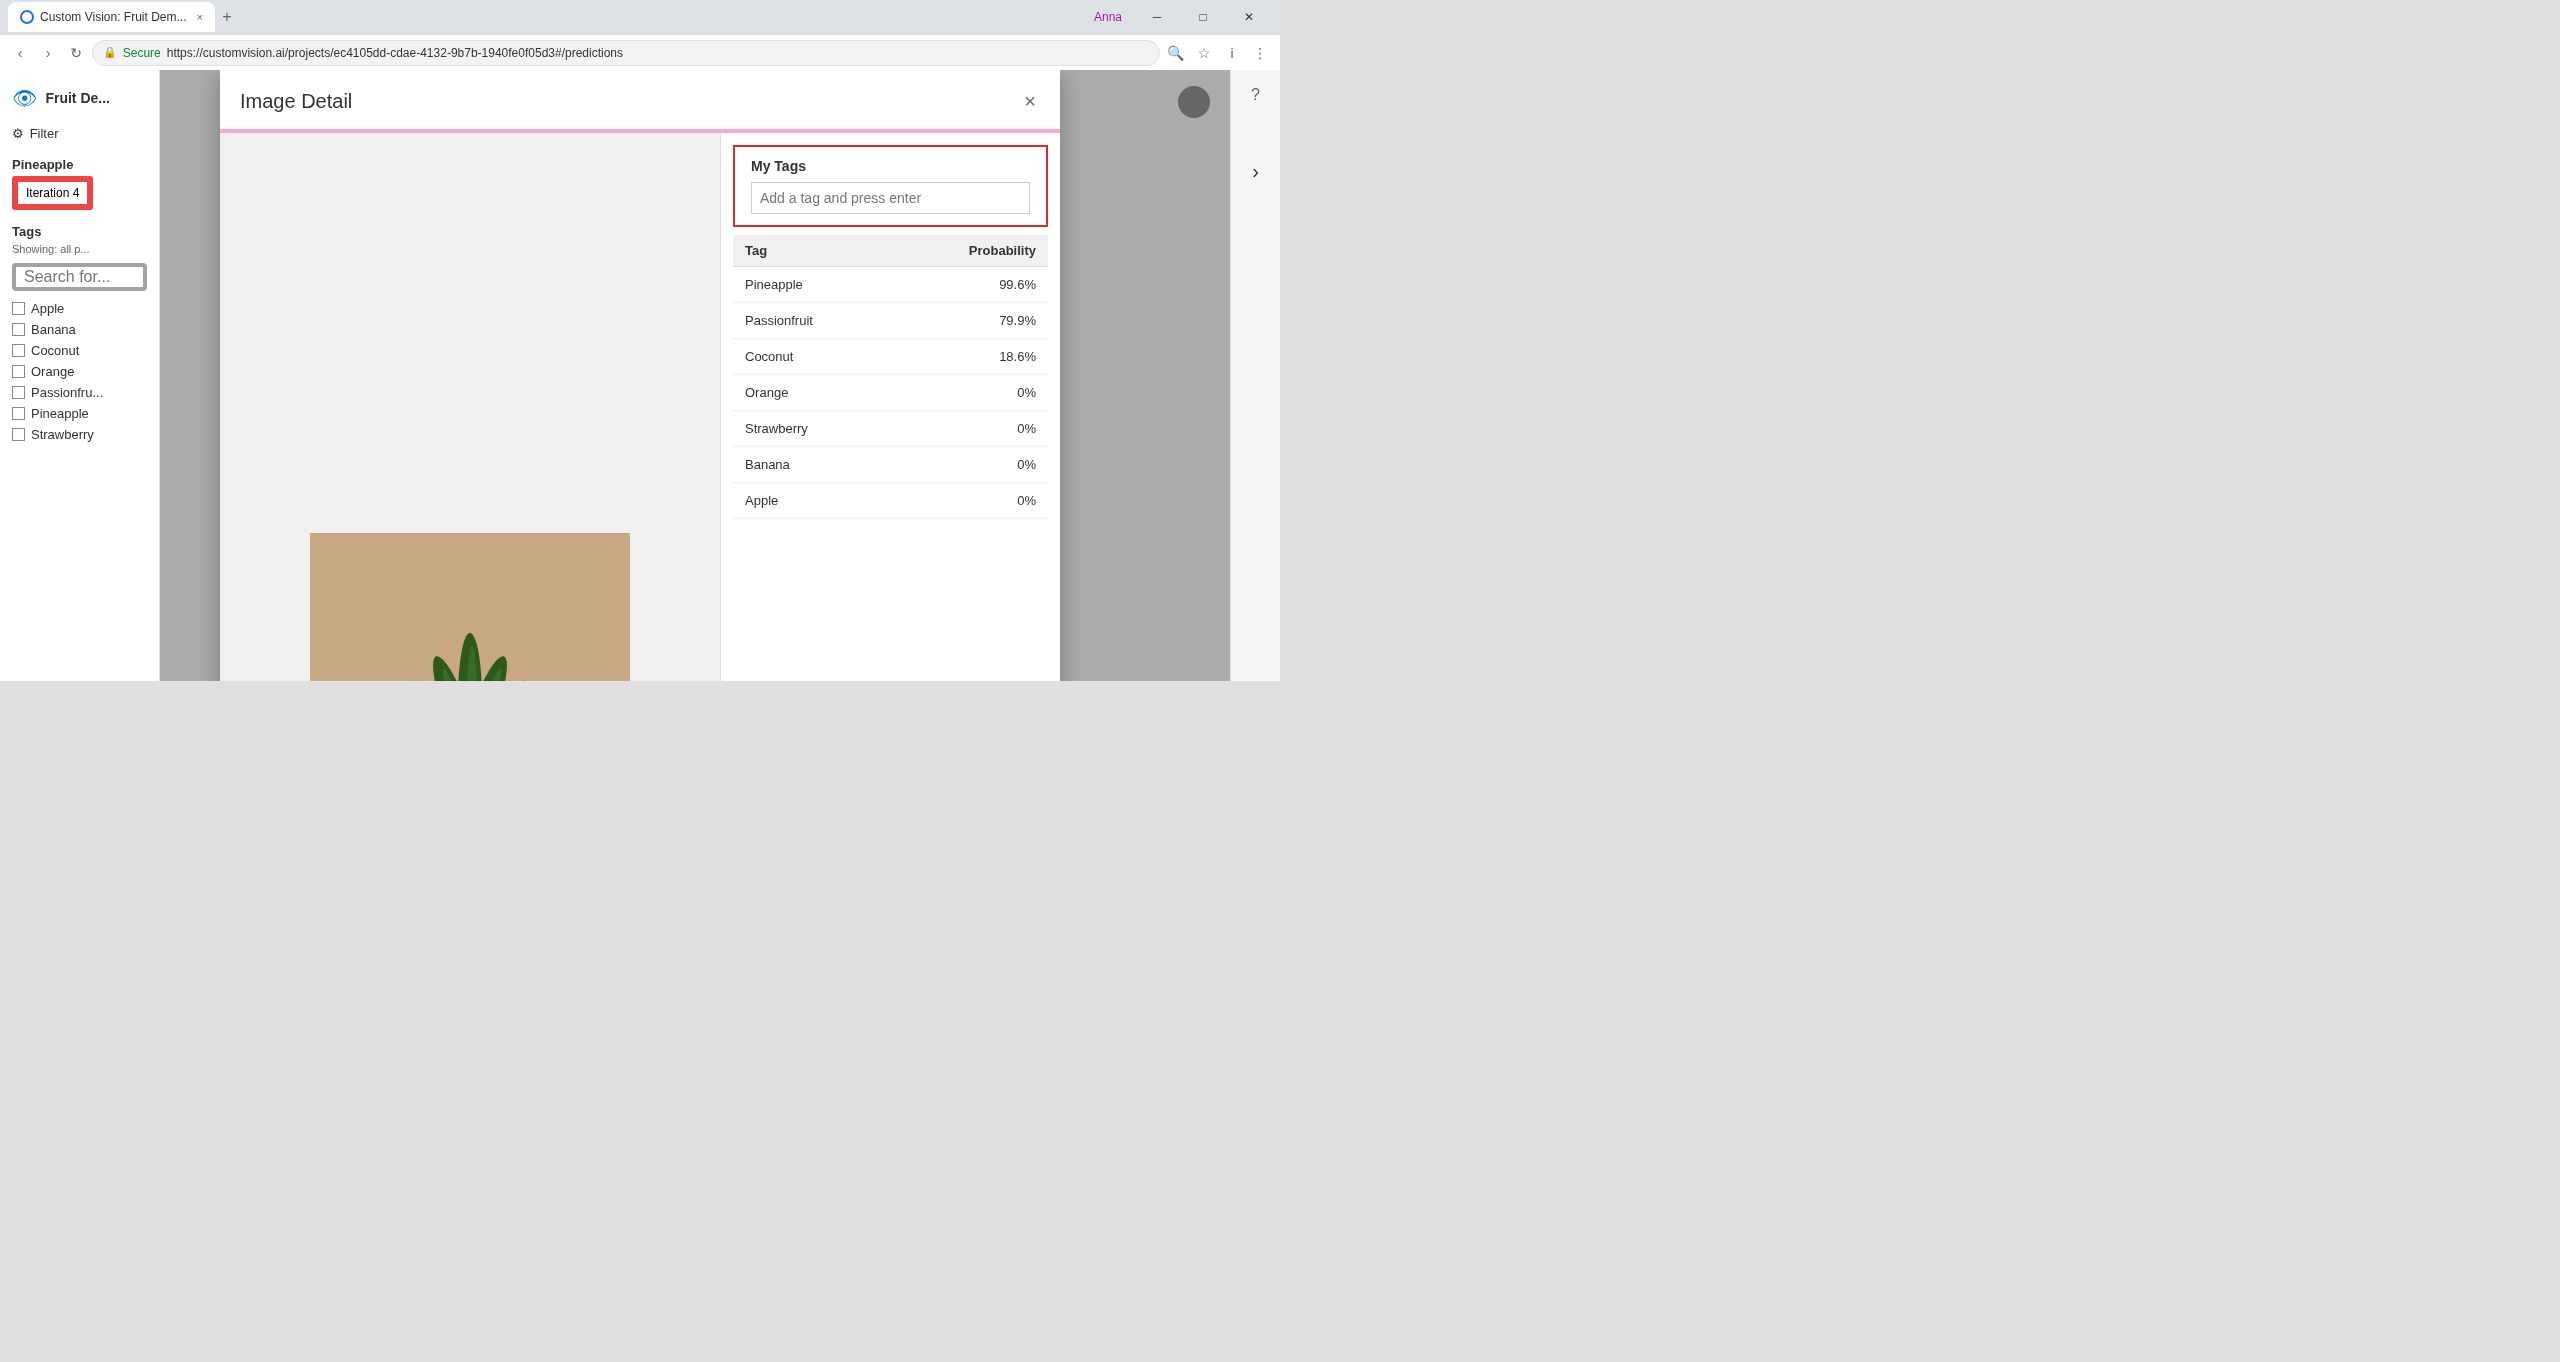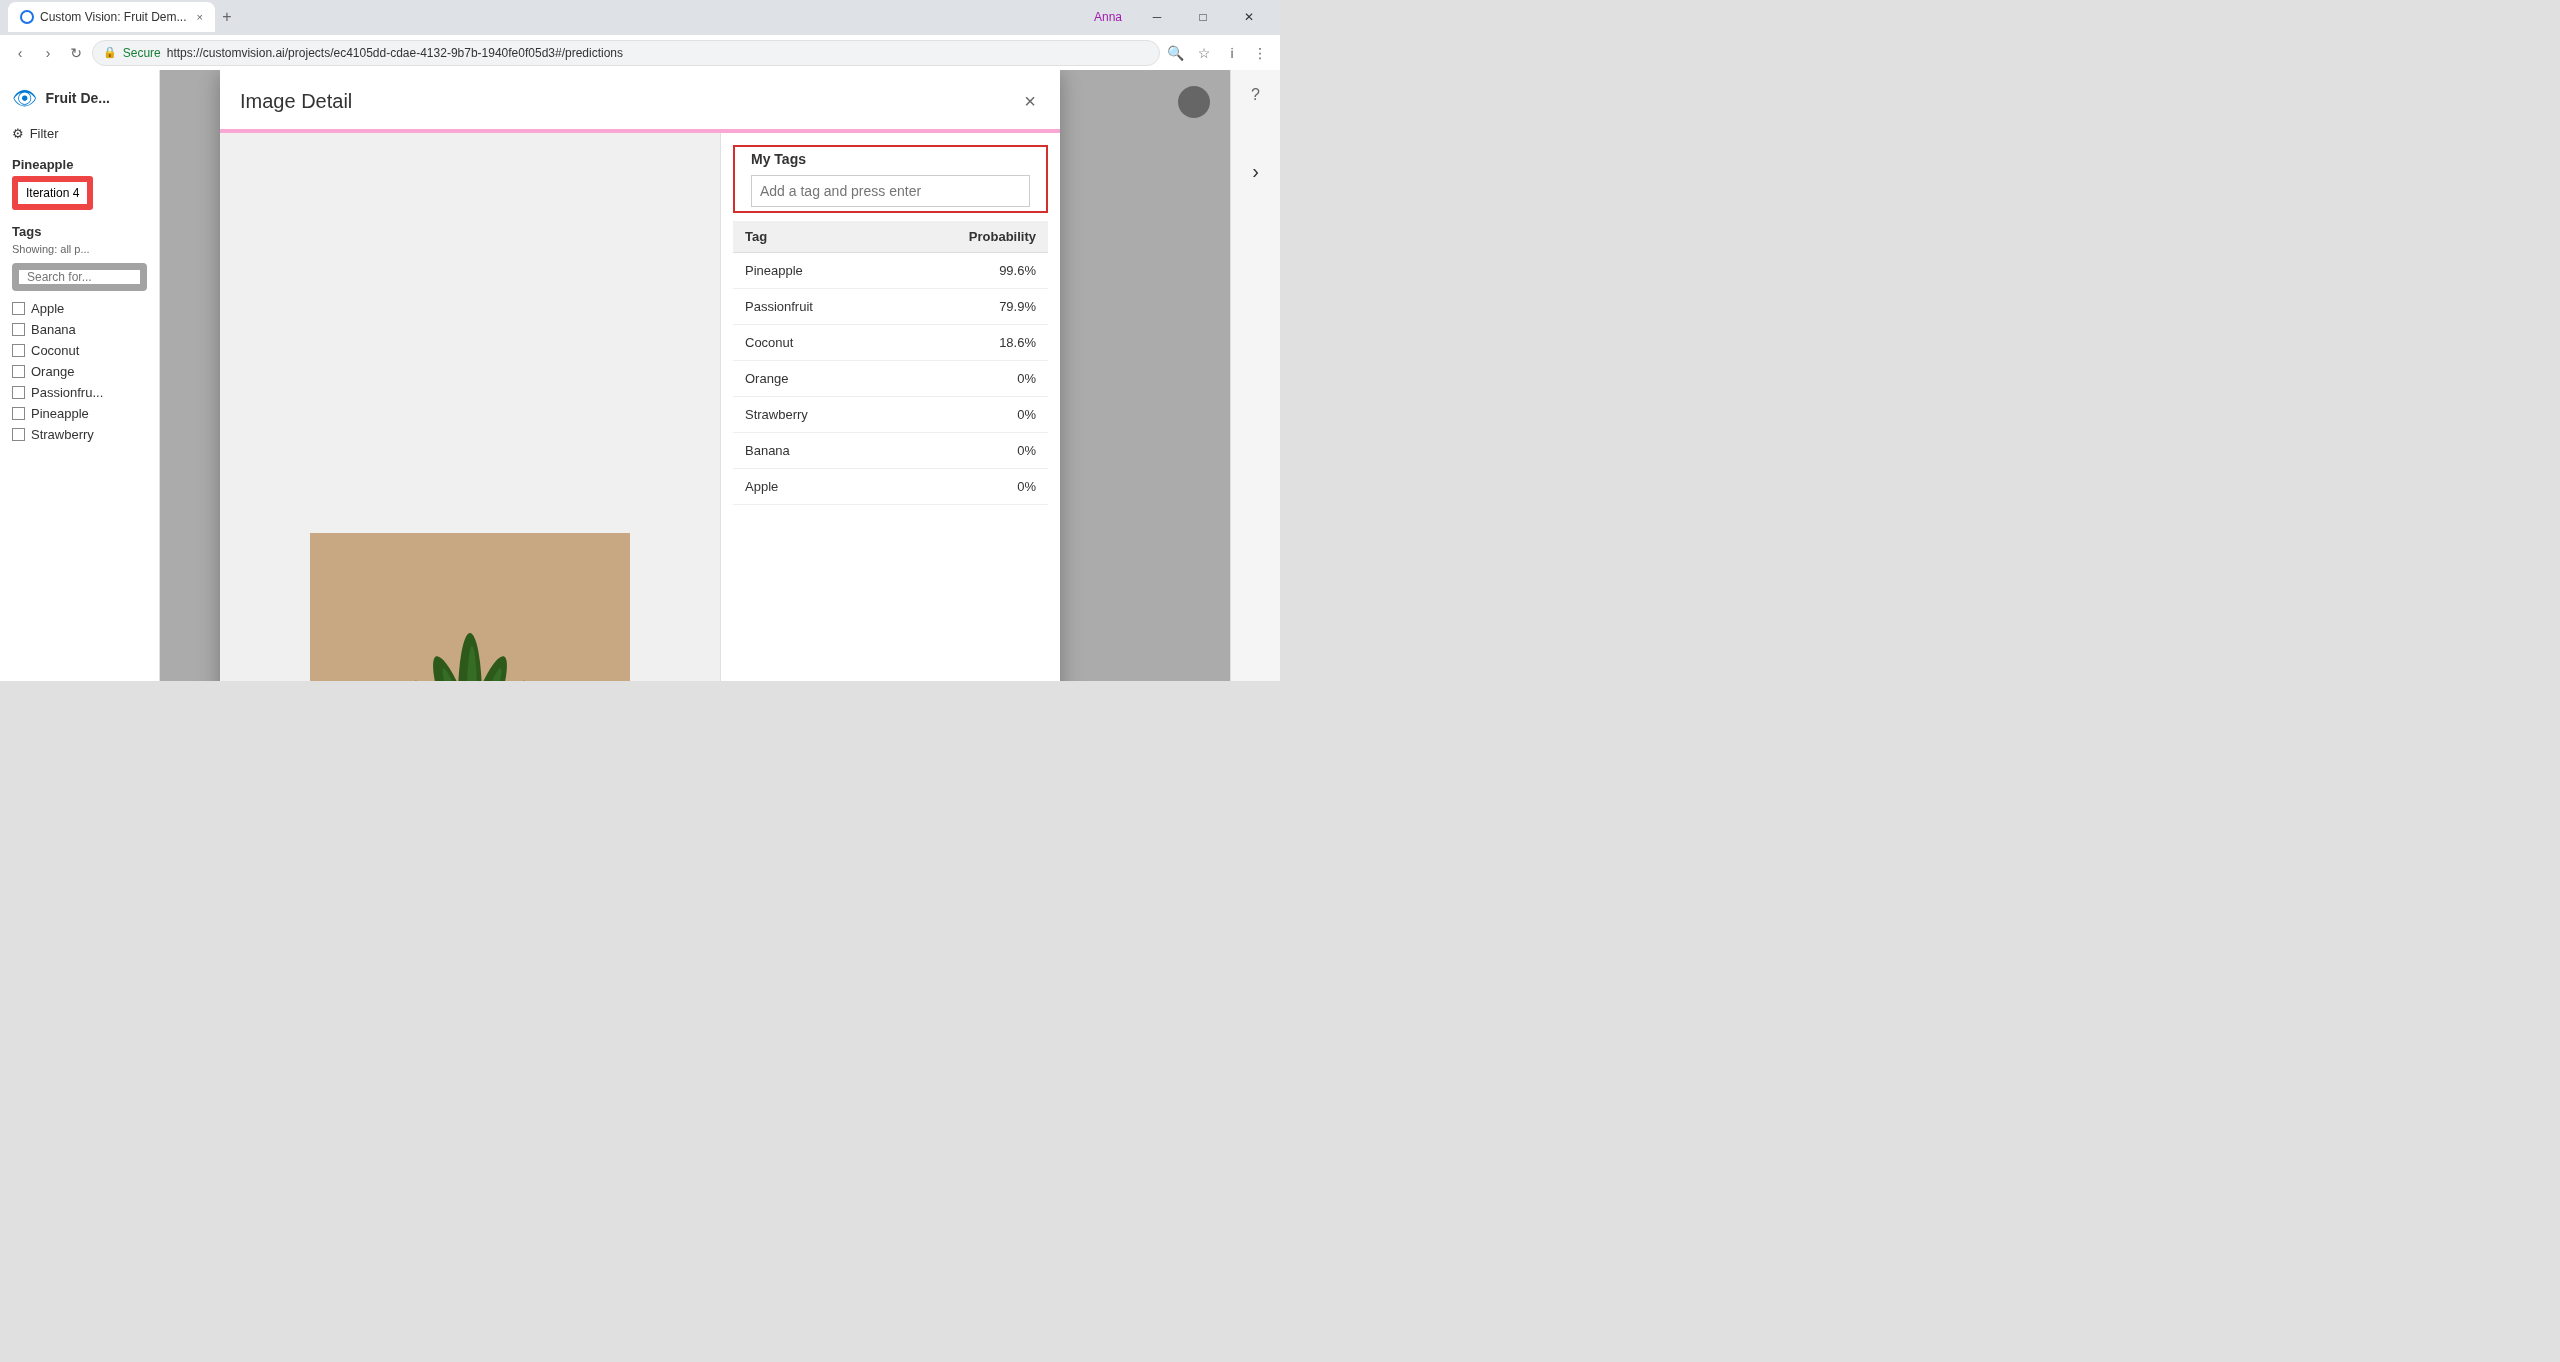--- a/index.html
+++ b/index.html
@@ -86,21 +86,21 @@
       padding: 16px 12px;
       overflow: hidden;
       flex-shrink: 0;
     }
     .sidebar-logo { display: flex; align-items: center; gap: 8px; margin-bottom: 16px; }
     .sidebar-logo-icon { color: #0078d4; font-size: 20px; }
     .sidebar-logo-text { font-size: 14px; font-weight: 600; color: #333; }
     .sidebar-filter { display: flex; align-items: center; gap: 6px; font-size: 13px; color: #333; margin-bottom: 16px; cursor: pointer; }
     .sidebar-section-label { font-size: 13px; font-weight: 600; color: #333; margin-bottom: 4px; }
     .sidebar-showing { font-size: 11px; color: #666; margin-bottom: 8px; }
-    .sidebar-search { width: 100%; height: 28px; border: 7px solid #a3a3a3; border-radius: 4px; padding: 0 8px; font-size: 12px; margin-bottom: 10px; }
+    .sidebar-search { width: 100%; height: 28px; border: 4px solid #a3a3a3; border-radius: 4px; padding: 0 8px; font-size: 16px; margin-bottom: 10px; }
     .sidebar-tag-item { display: flex; align-items: center; gap: 6px; font-size: 13px; color: #333; margin-bottom: 6px; }
     .sidebar-checkbox { width: 13px; height: 13px; border: 1px solid #888; background: #fff; }
     .iteration-btn { border: 6px solid #ef4444; background: #fff; padding: 4px 8px; font-size: 12px; border-radius: 3px; cursor: pointer; }
 
     
     .main-panel {
       flex: 1;
       background: #f5f5f5;
       overflow: hidden;
       position: relative;
@@ -162,21 +162,21 @@
       width: 340px;
       border-left: 1px solid #e0e0e0;
       display: flex;
       flex-direction: column;
       overflow: hidden;
       flex-shrink: 0;
     }
 
     
     .my-tags-section {
-      padding: 4px 16px;
+      padding: 11px 16px;
       border: 2px solid #d32f2f;
       margin: 12px 12px 8px 12px;
       flex-shrink: 0;
     }
     .my-tags-label { font-size: 14px; font-weight: 600; color: #333; margin-bottom: 8px; }
     .tag-input {
       width: 100%;
       height: 32px;
       border: 1px solid #ccc;
       padding: 0 8px;

